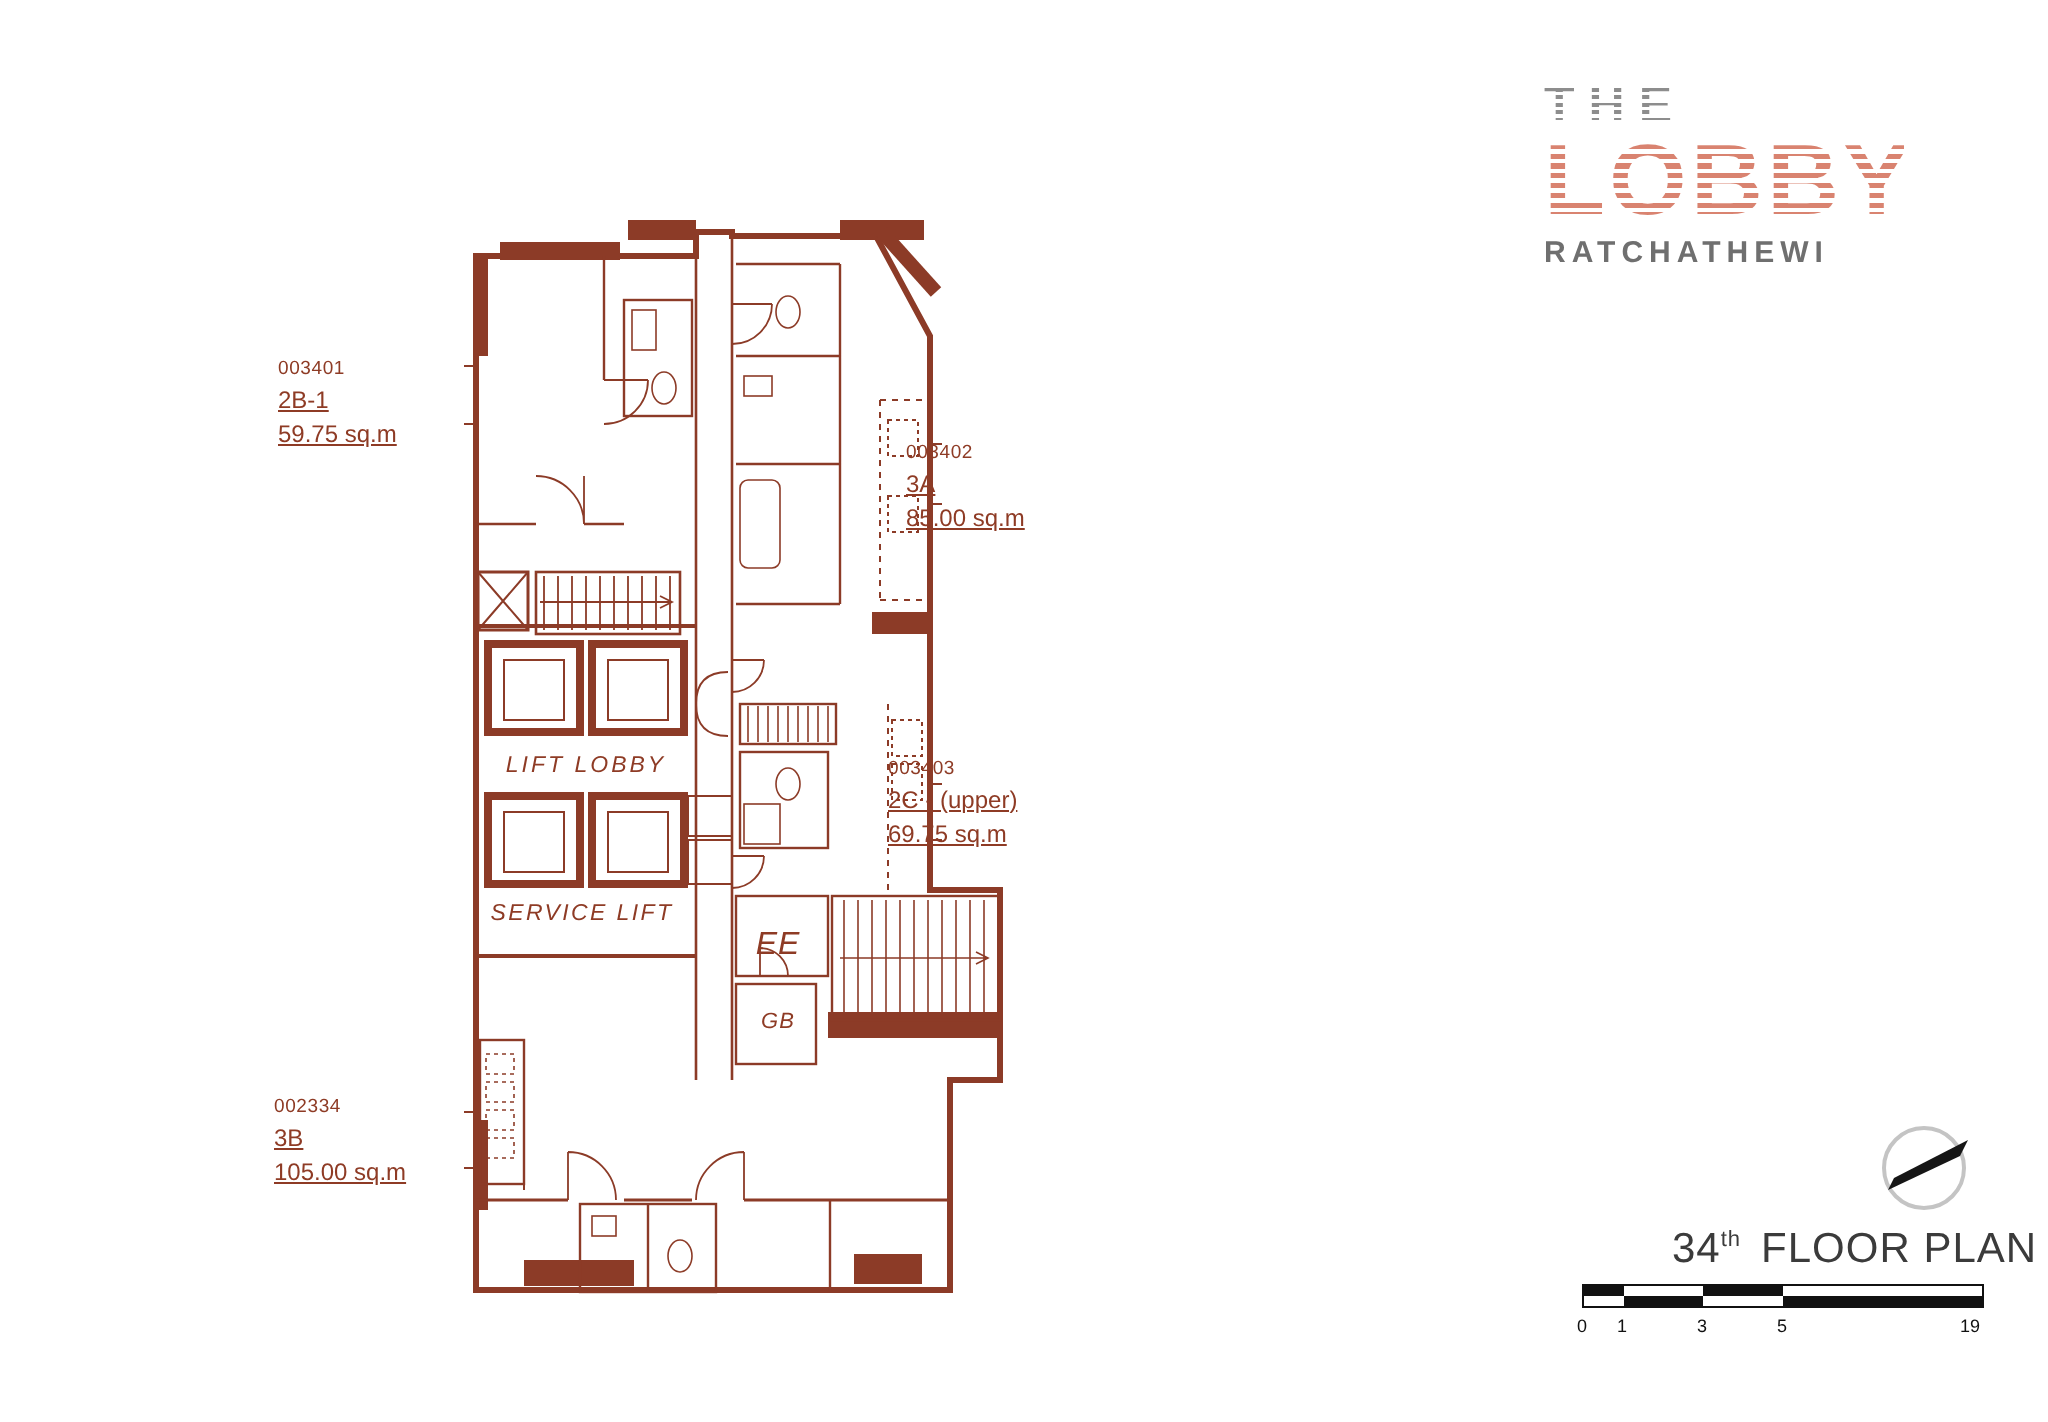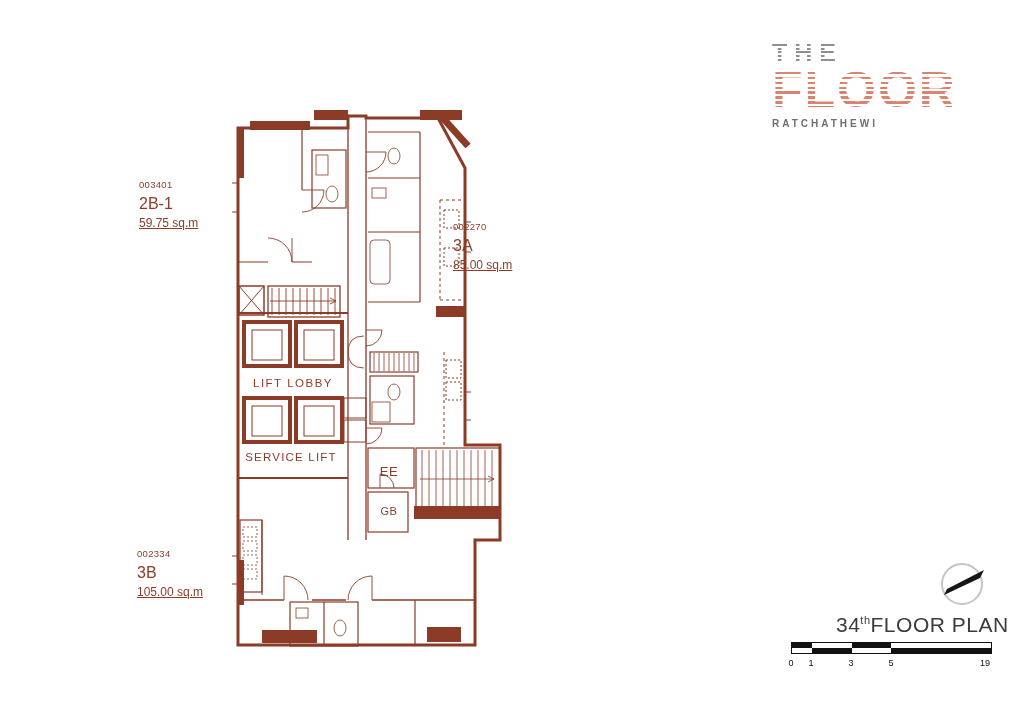--- a/index.html
+++ b/index.html
@@ -5,51 +5,51 @@
   html,body{margin:0;padding:0;background:#ffffff;}
   .canvas{
     position:relative;width:1024px;height:711px;background:#ffffff;
     font-family:"Liberation Sans", sans-serif;overflow:hidden;
   }
   .plan-svg{position:absolute;left:0;top:0;}
 
   
   .unit-label{position:absolute;color:#8e3b25;line-height:1.45;}
   .unit-label .uid{font-size:9.5px;letter-spacing:.3px;}
-  .unit-label .uname{font-size:16px;}
+  .unit-label .uname{font-size:12px;text-decoration:underline;}
   .unit-label .uarea{font-size:12px;text-decoration:underline;}
 
   
-  .plan-text{position:absolute;color:#8e3b25;text-align:center;}
+  .plan-text{position:absolute;color:#8e3b25;text-align:center;font-style:italic;}
   .lbl-lift-lobby{left:233px;top:377px;width:120px;font-size:11.5px;letter-spacing:1.5px;}
   .lbl-service-lift{left:231px;top:451px;width:120px;font-size:11.5px;letter-spacing:1.2px;}
-  .lbl-ee{left:374px;top:464px;width:30px;font-size:13px;letter-spacing:.5px;}
+  .lbl-ee{left:374px;top:464px;width:30px;font-size:16px;letter-spacing:.5px;}
   .lbl-gb{left:374px;top:505px;width:30px;font-size:11px;letter-spacing:.5px;}
 
   
   .logo{position:absolute;left:772px;top:40px;width:180px;}
   .logo-the{font-size:25px;font-weight:700;letter-spacing:7px;color:#909090;line-height:1;}
   .logo-line{font-size:50px;font-weight:800;letter-spacing:2px;color:#d98370;line-height:.92;margin-top:2px;}
   @supports (-webkit-background-clip: text) {
     .logo-the{
       background-image:repeating-linear-gradient(to bottom,#8d8d8d 0 2px,rgba(255,255,255,0) 2px 3.8px);
       -webkit-background-clip:text;background-clip:text;-webkit-text-fill-color:transparent;
     }
     .logo-line{
       background-image:repeating-linear-gradient(to bottom,#d98370 0 2.6px,rgba(255,255,255,0) 2.6px 4.9px);
       -webkit-background-clip:text;background-clip:text;-webkit-text-fill-color:transparent;
     }
   }
-  .logo-sub{font-size:10px;font-weight:700;letter-spacing:3px;color:#6f6f6f;margin-top:5px;}
+  .logo-sub{font-size:15px;font-weight:700;letter-spacing:3px;color:#6f6f6f;margin-top:5px;}
 
   
   .north{position:absolute;left:936px;top:558px;width:100px;height:56px;}
   .floor-title{position:absolute;left:836px;top:613px;width:220px;font-size:21px;color:#3b3b3b;letter-spacing:.5px;white-space:nowrap;}
   .floor-title sup{font-size:11px;}
-  .floor-title .fl-label{}
+  .floor-title .fl-label{margin-left:10px;}
   .scalebar{position:absolute;left:791px;top:642px;width:201px;height:12px;border:1px solid #111;box-sizing:border-box;background:#fff;}
   .sb-row{position:absolute;left:0;width:100%;height:5px;}
   .sb-top{top:0;background:linear-gradient(to right,#111 0 10%,#fff 10% 30%,#111 30% 50%,#fff 50% 100%);}
   .sb-bot{top:5px;background:linear-gradient(to right,#fff 0 10%,#111 10% 30%,#fff 30% 50%,#111 50% 100%);}
   .sb-tick{position:absolute;top:15px;font-size:9px;color:#111;width:14px;text-align:center;}
 </style>
 </head>
 <body>
 
 <div class="canvas">
@@ -186,40 +186,45 @@
     </g>
   </svg>
 
   <div class="unit-label" style="left:139px;top:178px;width:120px;">
     <div class="uid">003401</div>
     <div class="uname">2B-1</div>
     <div class="uarea">59.75 sq.m</div>
   </div>
 
   <div class="unit-label" style="left:453px;top:220px;width:120px;">
-    <div class="uid">002270</div>
+    <div class="uid">003402</div>
     <div class="uname">3A</div>
     <div class="uarea">85.00 sq.m</div>
   </div>
 
+  <div class="unit-label" style="left:444px;top:378px;width:120px;">
+    <div class="uid">003403</div>
+    <div class="uname">2C - (upper)</div>
+    <div class="uarea">69.75 sq.m</div>
+  </div>
 
   <div class="unit-label" style="left:137px;top:547px;width:120px;">
     <div class="uid">002334</div>
     <div class="uname">3B</div>
     <div class="uarea">105.00 sq.m</div>
   </div>
 
   <div class="plan-text lbl-lift-lobby">LIFT LOBBY</div>
   <div class="plan-text lbl-service-lift">SERVICE LIFT</div>
   <div class="plan-text lbl-ee">EE</div>
   <div class="plan-text lbl-gb">GB</div>
 
   <div class="logo">
     <div class="logo-the">THE</div>
-    <div class="logo-line">FLOOR</div>
+    <div class="logo-line">LOBBY</div>
     <div class="logo-sub">RATCHATHEWI</div>
   </div>
 
   <div class="north">
     <svg width="100" height="56" viewBox="0 0 100 56">
       <circle cx="26" cy="26" r="20" fill="none" stroke="#c4c4c4" stroke-width="2"></circle>
       <polygon points="8,37 11,31 48,12 44,20" fill="#161616"></polygon>
     </svg>
     
   </div>

